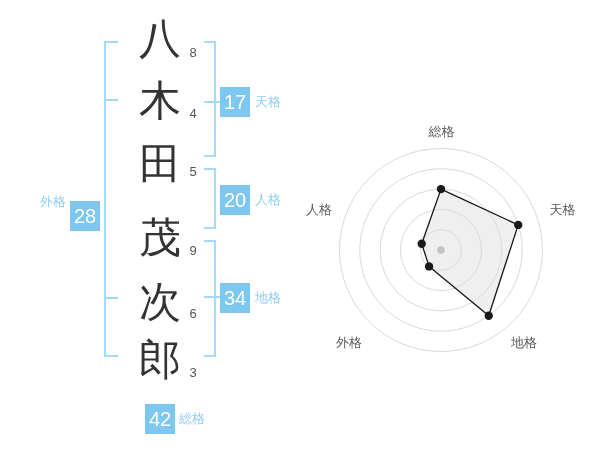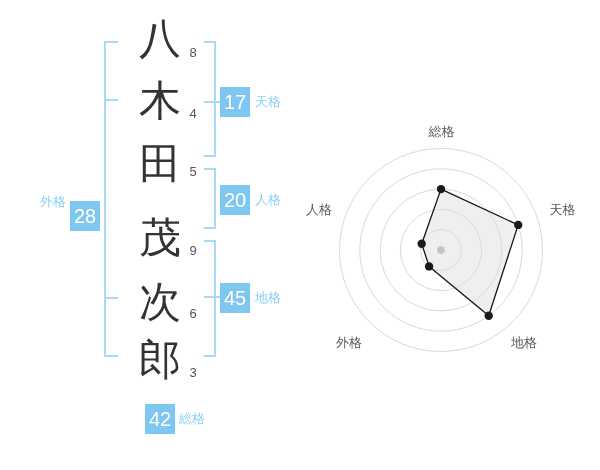--- a/index.html
+++ b/index.html
@@ -99,21 +99,21 @@
   <div class="tick t-r3a"></div>
   <div class="tick t-r3m"></div>
   <div class="tick t-r3b"></div>
 
   <div class="badge b-tenkaku">17</div>
   <div class="kaku-label l-tenkaku">天格</div>
 
   <div class="badge b-jinkaku">20</div>
   <div class="kaku-label l-jinkaku">人格</div>
 
-  <div class="badge b-chikaku">45</div>
+  <div class="badge b-chikaku">34</div>
   <div class="kaku-label l-chikaku">地格</div>
 
   <div class="kaku-label l-gaikaku">外格</div>
   <div class="badge b-gaikaku">28</div>
 
   <div class="badge b-soukaku">42</div>
   <div class="kaku-label l-soukaku">総格</div>
 
   <svg class="radar" id="radar-svg" width="300" height="260" viewBox="0 0 300 260">
       <circle cx="141" cy="135" r="20.3" fill="none" stroke="#d9d9d9" stroke-width="1"></circle>

